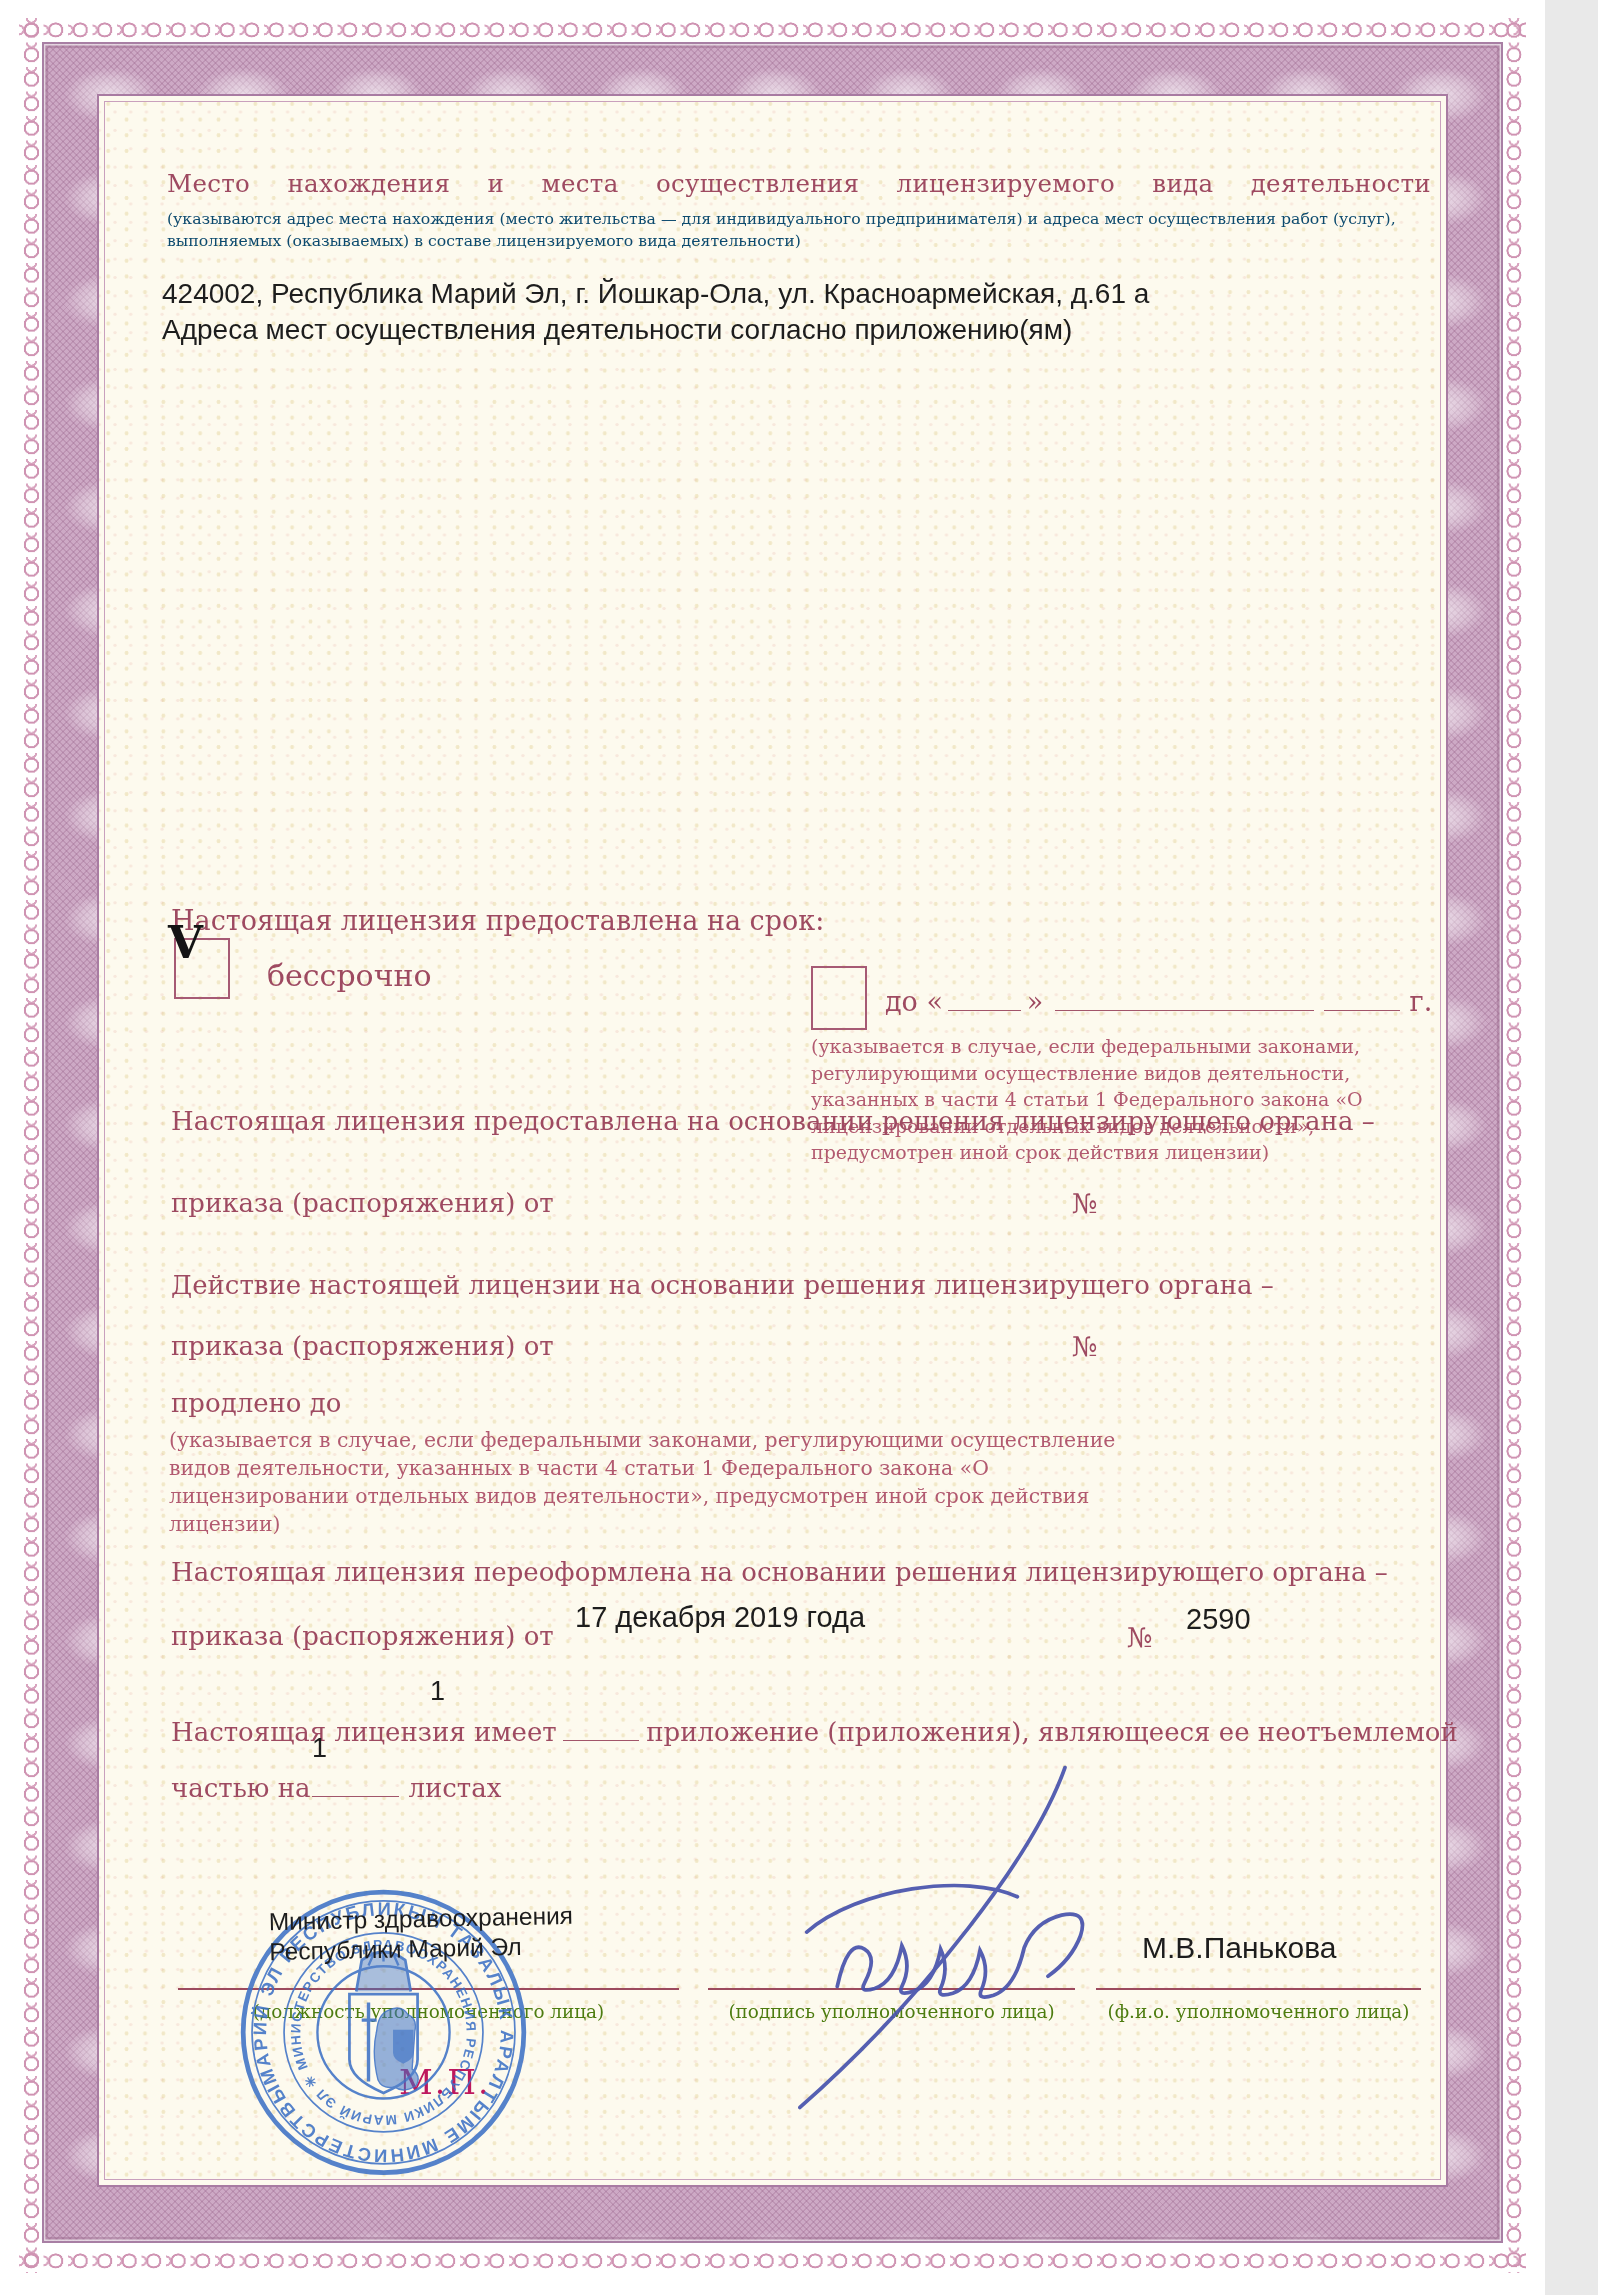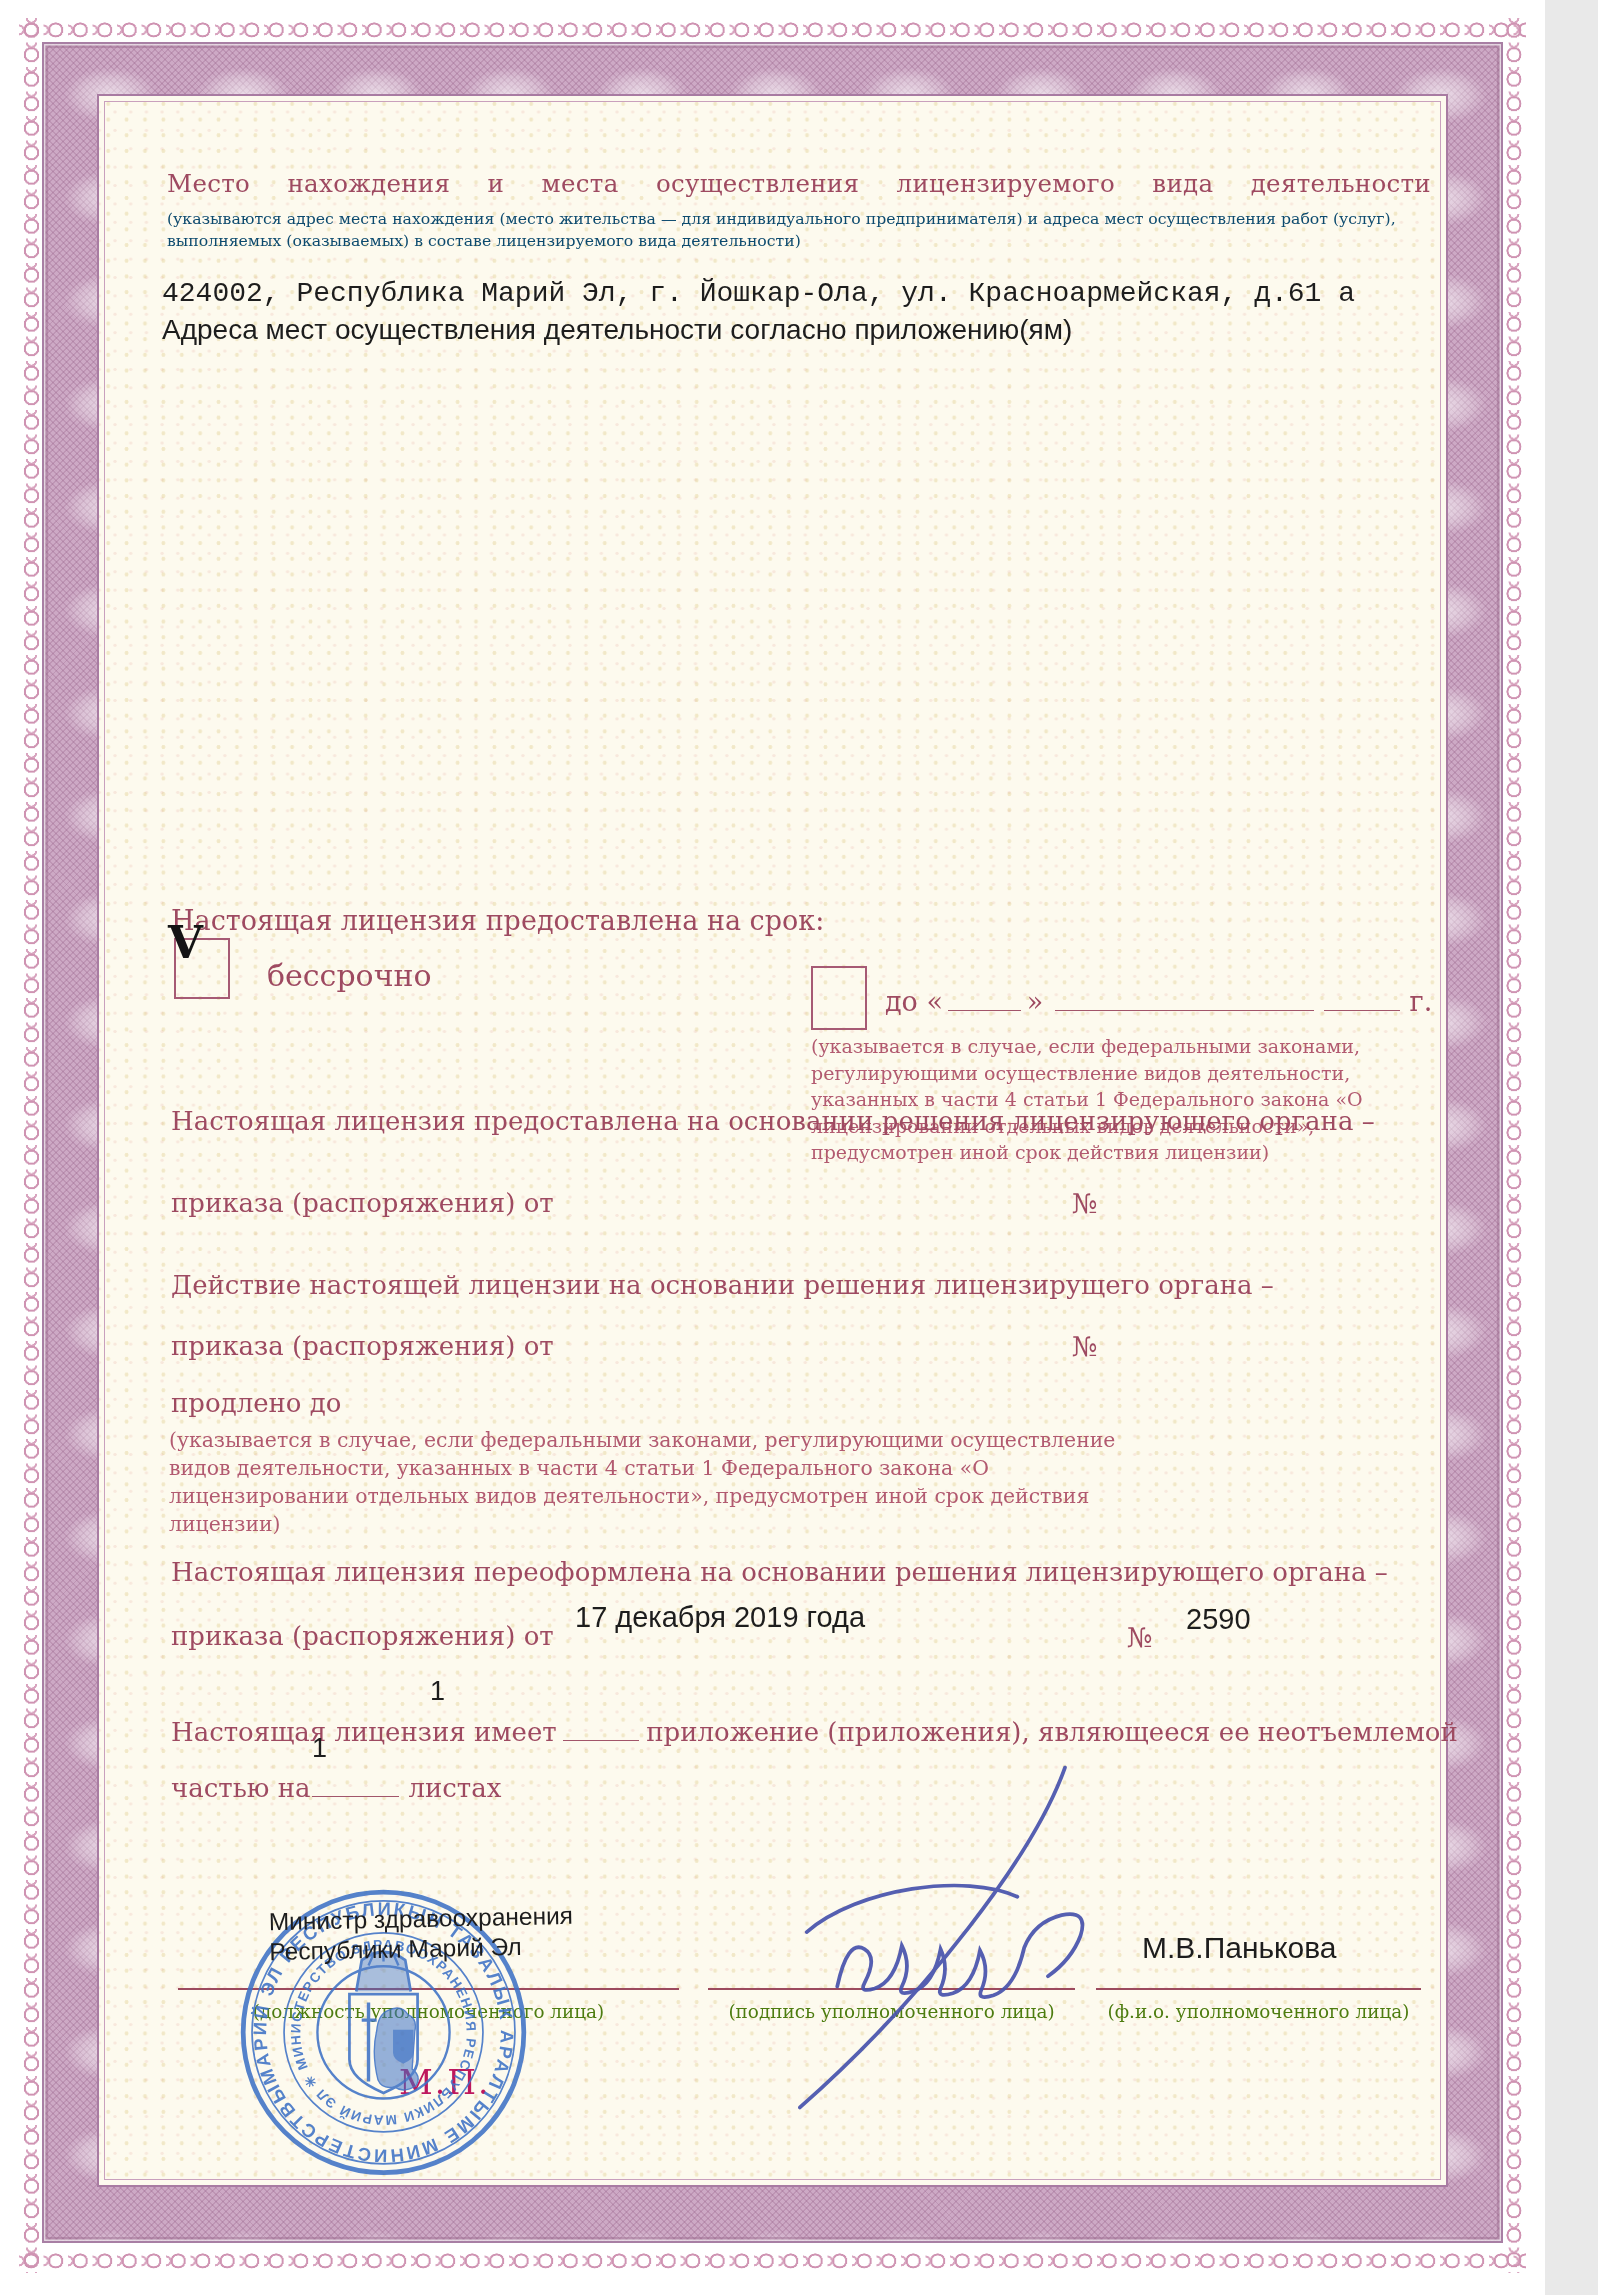--- a/index.html
+++ b/index.html
@@ -53,21 +53,21 @@
   .abs{position:absolute;}
   
   .maroon{color:#9e4a61;}
   .maroon-sm{color:#b25a70;}
   .blacksans{font-family:"Liberation Sans", sans-serif; color:#1d1d1d;}
   .title{
     left:167px; top:169px; width:1264px; font-size:24.5px; color:#9e4a61;
     text-align:justify; text-align-last:justify; letter-spacing:0.3px;
   }
   .subtitle{left:167px; top:208px; width:1279px; font-size:15.7px; line-height:22px; color:#0c4a6e;}
-  .addr1{left:162px; top:278px; font-size:28px;font-family:Liberation Mono, monospace;}
+  .addr1{left:162px; top:278px; font-size:28px;}
   .addr2{left:162px; top:314px; font-size:28px;}
   .term-heading{left:171px; top:905px; font-size:27px;}
   .checkbox{border:2.7px solid #a65a74; background:transparent;}
   .cb1{left:174px; top:938px; width:52px; height:57px;}
   .cb2{left:811px; top:966px; width:52px; height:60px;}
   .vmark{left:168px; top:916px; font-size:45px; font-weight:bold; color:#141414; font-family:"DejaVu Serif",serif;}
   .perp{left:267px; top:958px; font-size:30px;}
   .until{left:885px; top:985px; font-size:27px; white-space:nowrap;}
   .blank{display:inline-block; border-bottom:1.7px solid #a2556a; height:24.5px; vertical-align:baseline;}
   .until .b1{width:73px; margin:0 5.4px;}

